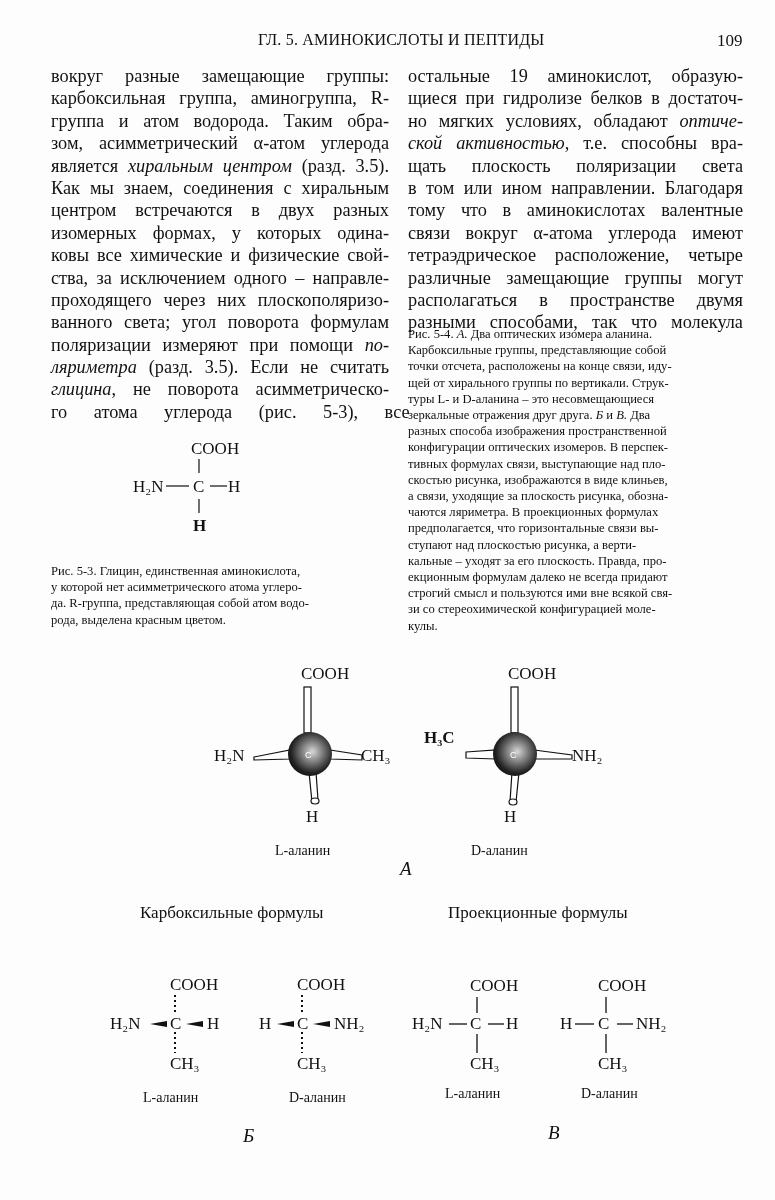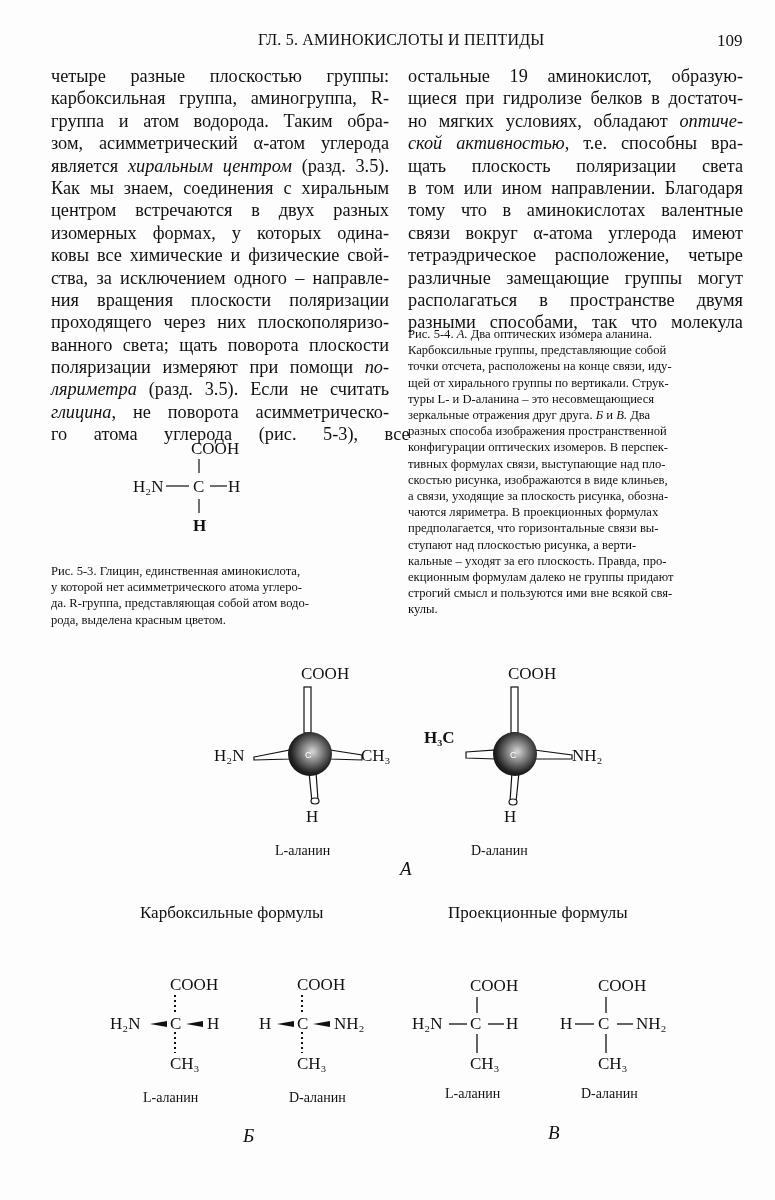--- a/index.html
+++ b/index.html
@@ -25,37 +25,36 @@
     .panel-letter { position: absolute; font-style: italic; font-size: 19px; }
     .section-title { position: absolute; font-size: 17px; white-space: nowrap; }
   </style>
 </head>
 <body>
 
 <div class="abs header-title">ГЛ. 5. АМИНОКИСЛОТЫ И ПЕПТИДЫ</div>
 <div class="abs page-num">109</div>
 
 <div class="col col-left">
-  <span class="ln">четыре разные плоскостью группы:</span>
+  <span class="ln">вокруг разные замещающие группы:</span>
   <span class="ln">карбоксильная группа, аминогруппа, R-</span>
   <span class="ln">группа и атом водорода. Таким обра-</span>
   <span class="ln">зом, асимметрический α-атом углерода</span>
   <span class="ln ln-just">
     <span>является</span>
     <em>хиральным центром</em>
     <span>(разд. 3.5).</span>
   </span>
   <span class="ln">Как мы знаем, соединения с хиральным</span>
   <span class="ln">центром встречаются в двух разных</span>
   <span class="ln">изомерных формах, у которых одина-</span>
   <span class="ln">ковы все химические и физические свой-</span>
   <span class="ln">ства, за исключением одного – направле-</span>
-  <span class="ln">ния вращения плоскости поляризации</span>
   <span class="ln">проходящего через них плоскополяризо-</span>
-  <span class="ln">ванного света; щать поворота плоскости</span>
+  <span class="ln">ванного света; угол поворота формулам</span>
   <span class="ln ln-just">
     <span>поляризации измеряют при помощи</span>
     <em>по-</em>
   </span>
   <span class="ln ln-just">
     <span><em>ляриметра</em>&nbsp;<span>(разд. 3.5). Если не считать</span></span>
   </span>
   <span class="ln ln-just">
     <span><em>глицина</em><span>, не поворота асимметрическо-</span></span>
   </span>
@@ -91,22 +90,23 @@
   <span class="ln"><span>зеркальные отражения друг друга.</span> <em>Б</em> <span>и</span> <em>В.</em> <span>Два</span></span>
   <span class="ln">разных способа изображения пространственной</span>
   <span class="ln">конфигурации оптических изомеров. В перспек-</span>
   <span class="ln">тивных формулах связи, выступающие над пло-</span>
   <span class="ln">скостью рисунка, изображаются в виде клиньев,</span>
   <span class="ln">а связи, уходящие за плоскость рисунка, обозна-</span>
   <span class="ln">чаются ляриметра. В проекционных формулах</span>
   <span class="ln">предполагается, что горизонтальные связи вы-</span>
   <span class="ln">ступают над плоскостью рисунка, а верти-</span>
   <span class="ln">кальные – уходят за его плоскость. Правда, про-</span>
-  <span class="ln">екционным формулам далеко не группы придают</span>
+  <span class="ln">екционным формулам далеко не всегда придают</span>
   <span class="ln">строгий смысл и пользуются ими вне всякой свя-</span>
+  <span class="ln">зи со стереохимической конфигурацией моле-</span>
   <span class="ln">кулы.</span>
 </div>
 
 <div>
   <span class="chem" style="left:191px; top:439px;">COOH</span>
   <svg class="abs" style="left:130px; top:455px;" width="120" height="70">
     <line x1="69" y1="4" x2="69" y2="18" stroke="#111" stroke-width="1.2"></line>
     <line x1="36" y1="31" x2="59" y2="31" stroke="#111" stroke-width="1.2"></line>
     <line x1="80" y1="31" x2="97" y2="31" stroke="#111" stroke-width="1.2"></line>
     <line x1="69" y1="44" x2="69" y2="58" stroke="#111" stroke-width="1.2"></line>

